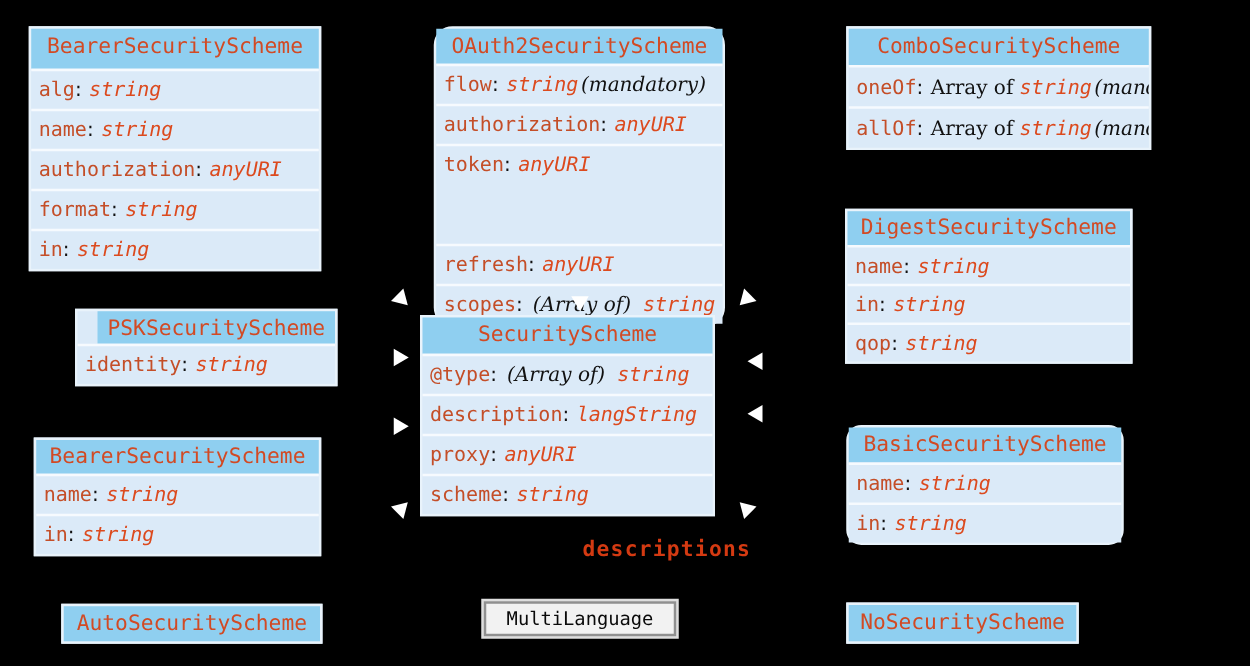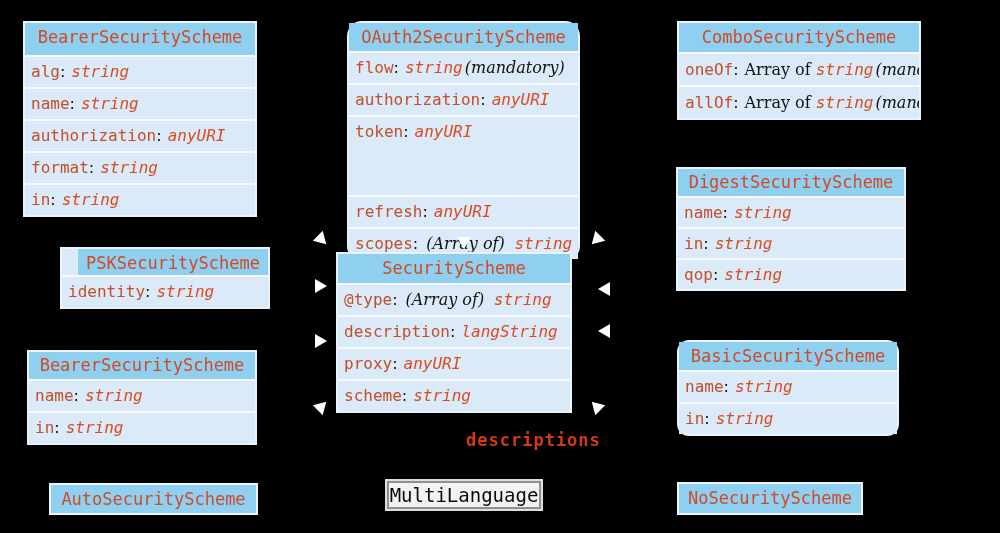--- a/index.html
+++ b/index.html
@@ -48,21 +48,21 @@
     font-size:17px;
     letter-spacing:1px;
     white-space:nowrap;
   }
   .datatype-node{
     position:absolute;
     background:#f2f2f2;
     border:2px solid #909090;
     box-shadow:0 0 0 2px #dedede;
     color:#0a0a0a;
-    font-size:19px;
+    font-size:15px;
     text-align:center;
     white-space:nowrap;
     box-sizing:border-box;
   }
 </style>
 </head>
 <body>
 
 <div id="stage" style="background: rgb(0, 0, 0);">
   <div class="edge-label" style="left: 466px; top: 430px;">descriptions</div>

